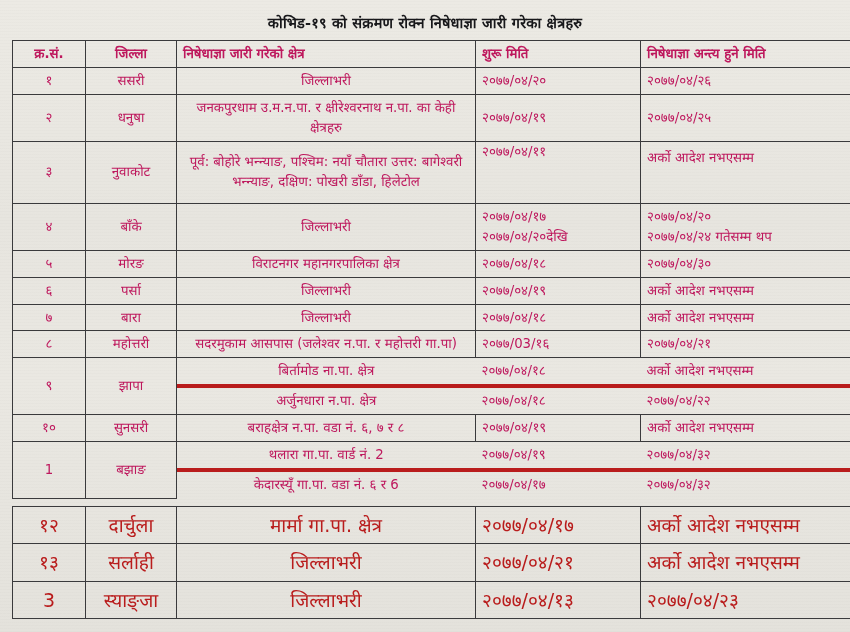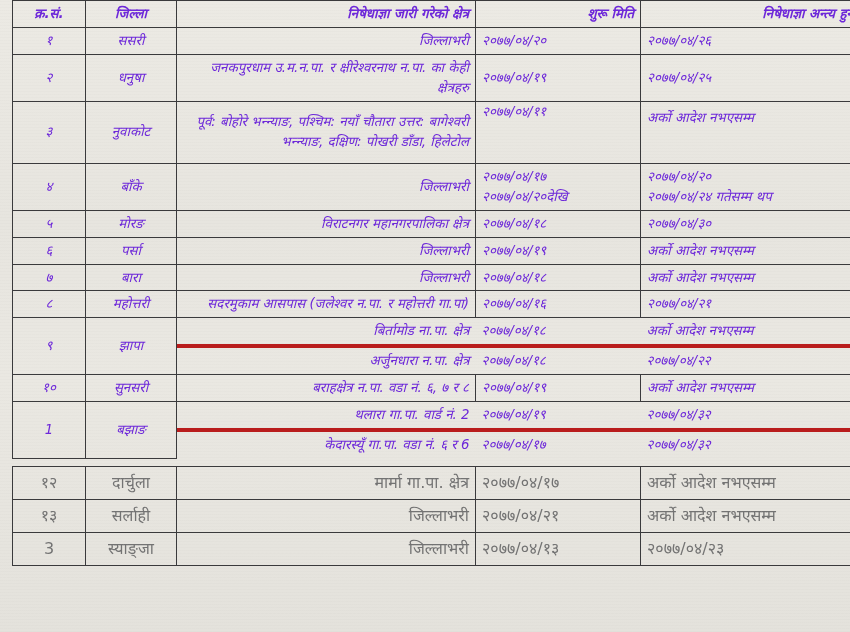--- a/index.html
+++ b/index.html
@@ -47,78 +47,78 @@
     margin: 0 12px;
     width: 826px;
     table-layout: fixed;
   }
   table.main td {
     border: 1px solid #3a3a3c;
     padding: 3px 6px;
     font-size: 13.3px;
     vertical-align: middle;
     line-height: 1.5;
-    color: #6d28d9;
-    font-style: italic;
+    color: #be185d;
   }
   .c-sn  { width: 60px;  text-align: center; }
   .c-dis { width: 78px;  text-align: center; }
-  .c-area{ width: 286px; text-align: right; }
+  .c-area{ width: 286px; text-align: center; }
   .c-start { width: 152px; text-align: left; }
   .c-end { width: 234px; text-align: left; }
 
   thead td, .hdr td {
     font-weight: bold;
     text-align: center;
   }
-  .hdr .c-area, .hdr .c-start, .hdr .c-end { text-align: right; }
+  .hdr .c-area, .hdr .c-start, .hdr .c-end { text-align: left; }
 
   .center { text-align: center; }
 
   .tall { height: 62px; }
   .two-line { line-height: 1.55; }
 
   
   .gap {
     height: 7px;
     background: transparent;
   }
   table.tail {
     border-collapse: collapse;
     margin: 0 12px;
     width: 826px;
     table-layout: fixed;
   }
   table.tail td {
     border: 1px solid #3a3a3c;
     padding: 4px 6px;
-    font-size: 16px;
+    font-size: 19px;
     vertical-align: middle;
     line-height: 1.5;
-    color: #737373;
+    color: #b91c1c;
   }
   .subcell {
     padding: 0 !important;
     border: none !important;
   }
   .stack > div {
     border-bottom: 4px solid #b91c1c;
     padding: 3px 6px;
   }
   .stack > div:last-child {
     border-bottom: none;
   }
 </style>
 </head>
 <body>
 
 <div class="paper"></div>
 
 <div class="doc">
 
+  <div class="doc-title">कोभिड-१९ को संक्रमण रोक्न निषेधाज्ञा जारी गरेका क्षेत्रहरु</div>
 
   <table class="main">
     <tbody>
       <tr class="hdr">
         <td class="c-sn">क्र.सं.</td>
         <td class="c-dis">जिल्ला</td>
         <td class="c-area">निषेधाज्ञा जारी गरेको क्षेत्र</td>
         <td class="c-start">शुरू मिति</td>
         <td class="c-end">निषेधाज्ञा अन्त्य हुने मिति</td>
       </tr>
@@ -178,21 +178,21 @@
         <td class="c-dis center">बारा</td>
         <td class="c-area">जिल्लाभरी</td>
         <td class="c-start">२०७७/०४/१८</td>
         <td class="c-end">अर्को आदेश नभएसम्म</td>
       </tr>
 
       <tr>
         <td class="c-sn center">८</td>
         <td class="c-dis center">महोत्तरी</td>
         <td class="c-area two-line">सदरमुकाम  आसपास  (जलेश्वर  न.पा.  र महोत्तरी गा.पा)</td>
-        <td class="c-start">२०७७/०४/१६</td>
+        <td class="c-start">२०७७/03/१६</td>
         <td class="c-end">२०७७/०४/२१</td>
       </tr>
 
       <tr>
         <td class="c-sn center">९</td>
         <td class="c-dis center">झापा</td>
         <td class="c-area subcell">
           <div class="stack">
             <div>बिर्तामोड ना.पा. क्षेत्र</div>
             <div>अर्जुनधारा न.पा. क्षेत्र</div>

